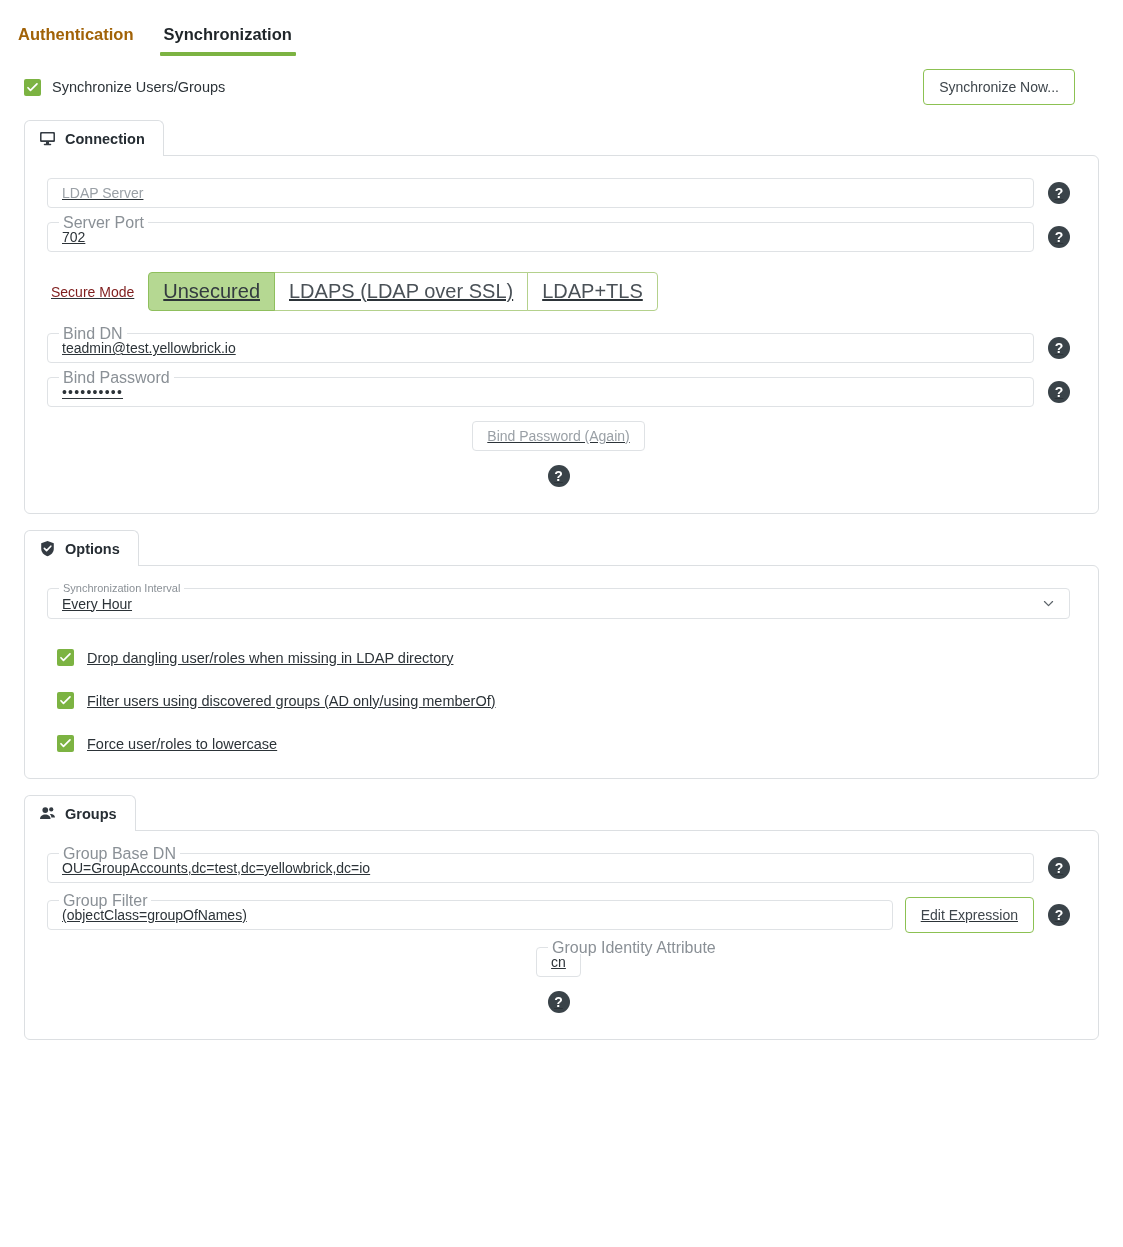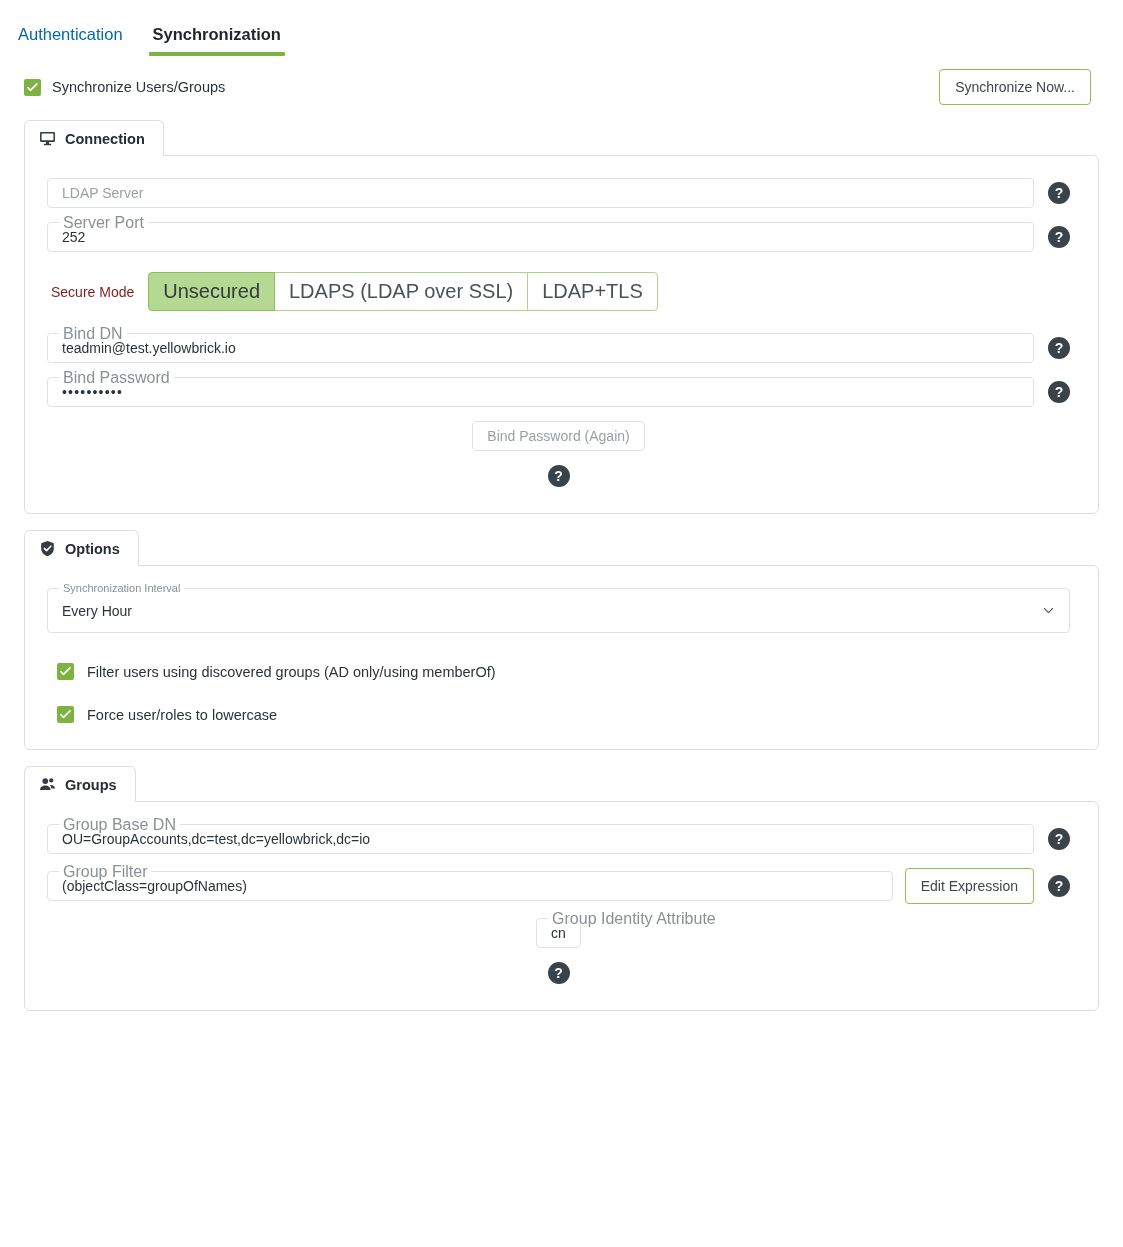--- a/index.html
+++ b/index.html
@@ -22,37 +22,37 @@
     padding: 14px 0 0 18px;
     height: 56px;
   }
   .tab {
     position: relative;
     font-size: 16.5px;
     padding-bottom: 12px;
     cursor: pointer;
     white-space: nowrap;
   }
-  .tab.inactive { color: #0369a1; font-weight: 400; }
+  .tab.inactive { color: #a16207; font-weight: 700; }
   .tab.active { color: #1f2529; font-weight: 700; }
   .tab.active::after {
     content: "";
     position: absolute;
     left: -4px; right: -4px; bottom: 0;
     height: 4px;
     background: #7cb342;
     border-radius: 1px;
   }
 
   
   .enable-row {
     display: flex;
     align-items: center;
     justify-content: space-between;
-    padding: 14px 32px 0 24px;
+    padding: 14px 48px 0 24px;
     height: 48px;
   }
   .chk-line { display: flex; align-items: center; gap: 11px; }
   .chk-label { font-size: 14.5px; color: #2c3338; }
 
   .cbox {
     width: 17px; height: 17px;
     border-radius: 2px;
     background: #7cb342;
     display: inline-flex;
@@ -69,21 +69,21 @@
     border-radius: 4px;
     color: #3f464c;
     font-size: 14px;
     font-family: "Liberation Sans", sans-serif;
     padding: 9px 15px;
     cursor: pointer;
     white-space: nowrap;
   }
 
   
-  .card-wrap { padding: 0 24px; margin-top: 16px; }
+  .card-wrap { padding: 0 24px; margin-top: 16px; text-decoration: underline; }
   .card-lip {
     position: relative;
     display: inline-flex;
     align-items: center;
     gap: 9px;
     border: 1px solid #dcdfe2;
     border-bottom: none;
     border-radius: 6px 6px 0 0;
     background: #fff;
     padding: 9px 18px 9px 14px;
@@ -180,21 +180,21 @@
     border-color: #8fbf5d;
     color: #333a40;
     position: relative;
     z-index: 1;
   }
 
   
   .sel {
     position: relative;
     flex: 1 1 auto;
-    height: 45px;
+    height: 31px;
     border: 1px solid #dfe2e5;
     border-radius: 4px;
     background: #fff;
     display: flex;
     align-items: center;
     justify-content: space-between;
     padding: 8px 14px;
     cursor: pointer;
     gap: 13px;
   }
@@ -266,21 +266,21 @@
       <div class="field-row">
         <div class="tf">
           <span class="ph">LDAP Server</span>
         </div>
         <span class="helpicon">?</span>
       </div>
 
       <div class="field-row">
         <div class="tf">
           <span class="notch">Server Port</span>
-          <span class="val">252</span>
+          <span class="val">702</span>
         </div>
         <span class="helpicon">?</span>
       </div>
 
       <div class="seg-row">
         <span class="seg-lbl">Secure Mode</span>
         <div class="seg">
           <button class="on">Unsecured</button>
           <button>LDAPS (LDAP over SSL)</button>
           <button>LDAP+TLS</button>
@@ -330,20 +330,28 @@
           <span class="notch">Synchronization Interval</span>
           <span class="val">Every Hour</span>
           <span class="chev">
             <svg viewBox="0 0 16 16" aria-hidden="true">
                 <path d="M3 5.6L8 10.6l5-5" fill="none" stroke="currentColor" stroke-width="1.5" stroke-linecap="round" stroke-linejoin="round"></path>
               </svg>
           </span>
         </div>
       </div>
 
+      <label class="optrow">
+        <span class="cbox">
+          <svg viewBox="0 0 16 16" aria-hidden="true">
+              <path d="M2.4 8.3l3.1 3.2 8-8" fill="none" stroke="#ffffff" stroke-width="2.1" stroke-linecap="round" stroke-linejoin="round"></path>
+            </svg>
+        </span>
+        <span class="otext">Drop dangling user/roles when missing in LDAP directory</span>
+      </label>
 
       <label class="optrow">
         <span class="cbox">
           <svg viewBox="0 0 16 16" aria-hidden="true">
               <path d="M2.4 8.3l3.1 3.2 8-8" fill="none" stroke="#ffffff" stroke-width="2.1" stroke-linecap="round" stroke-linejoin="round"></path>
             </svg>
         </span>
         <span class="otext">Filter users using discovered groups (AD only/using memberOf)</span>
       </label>
 

